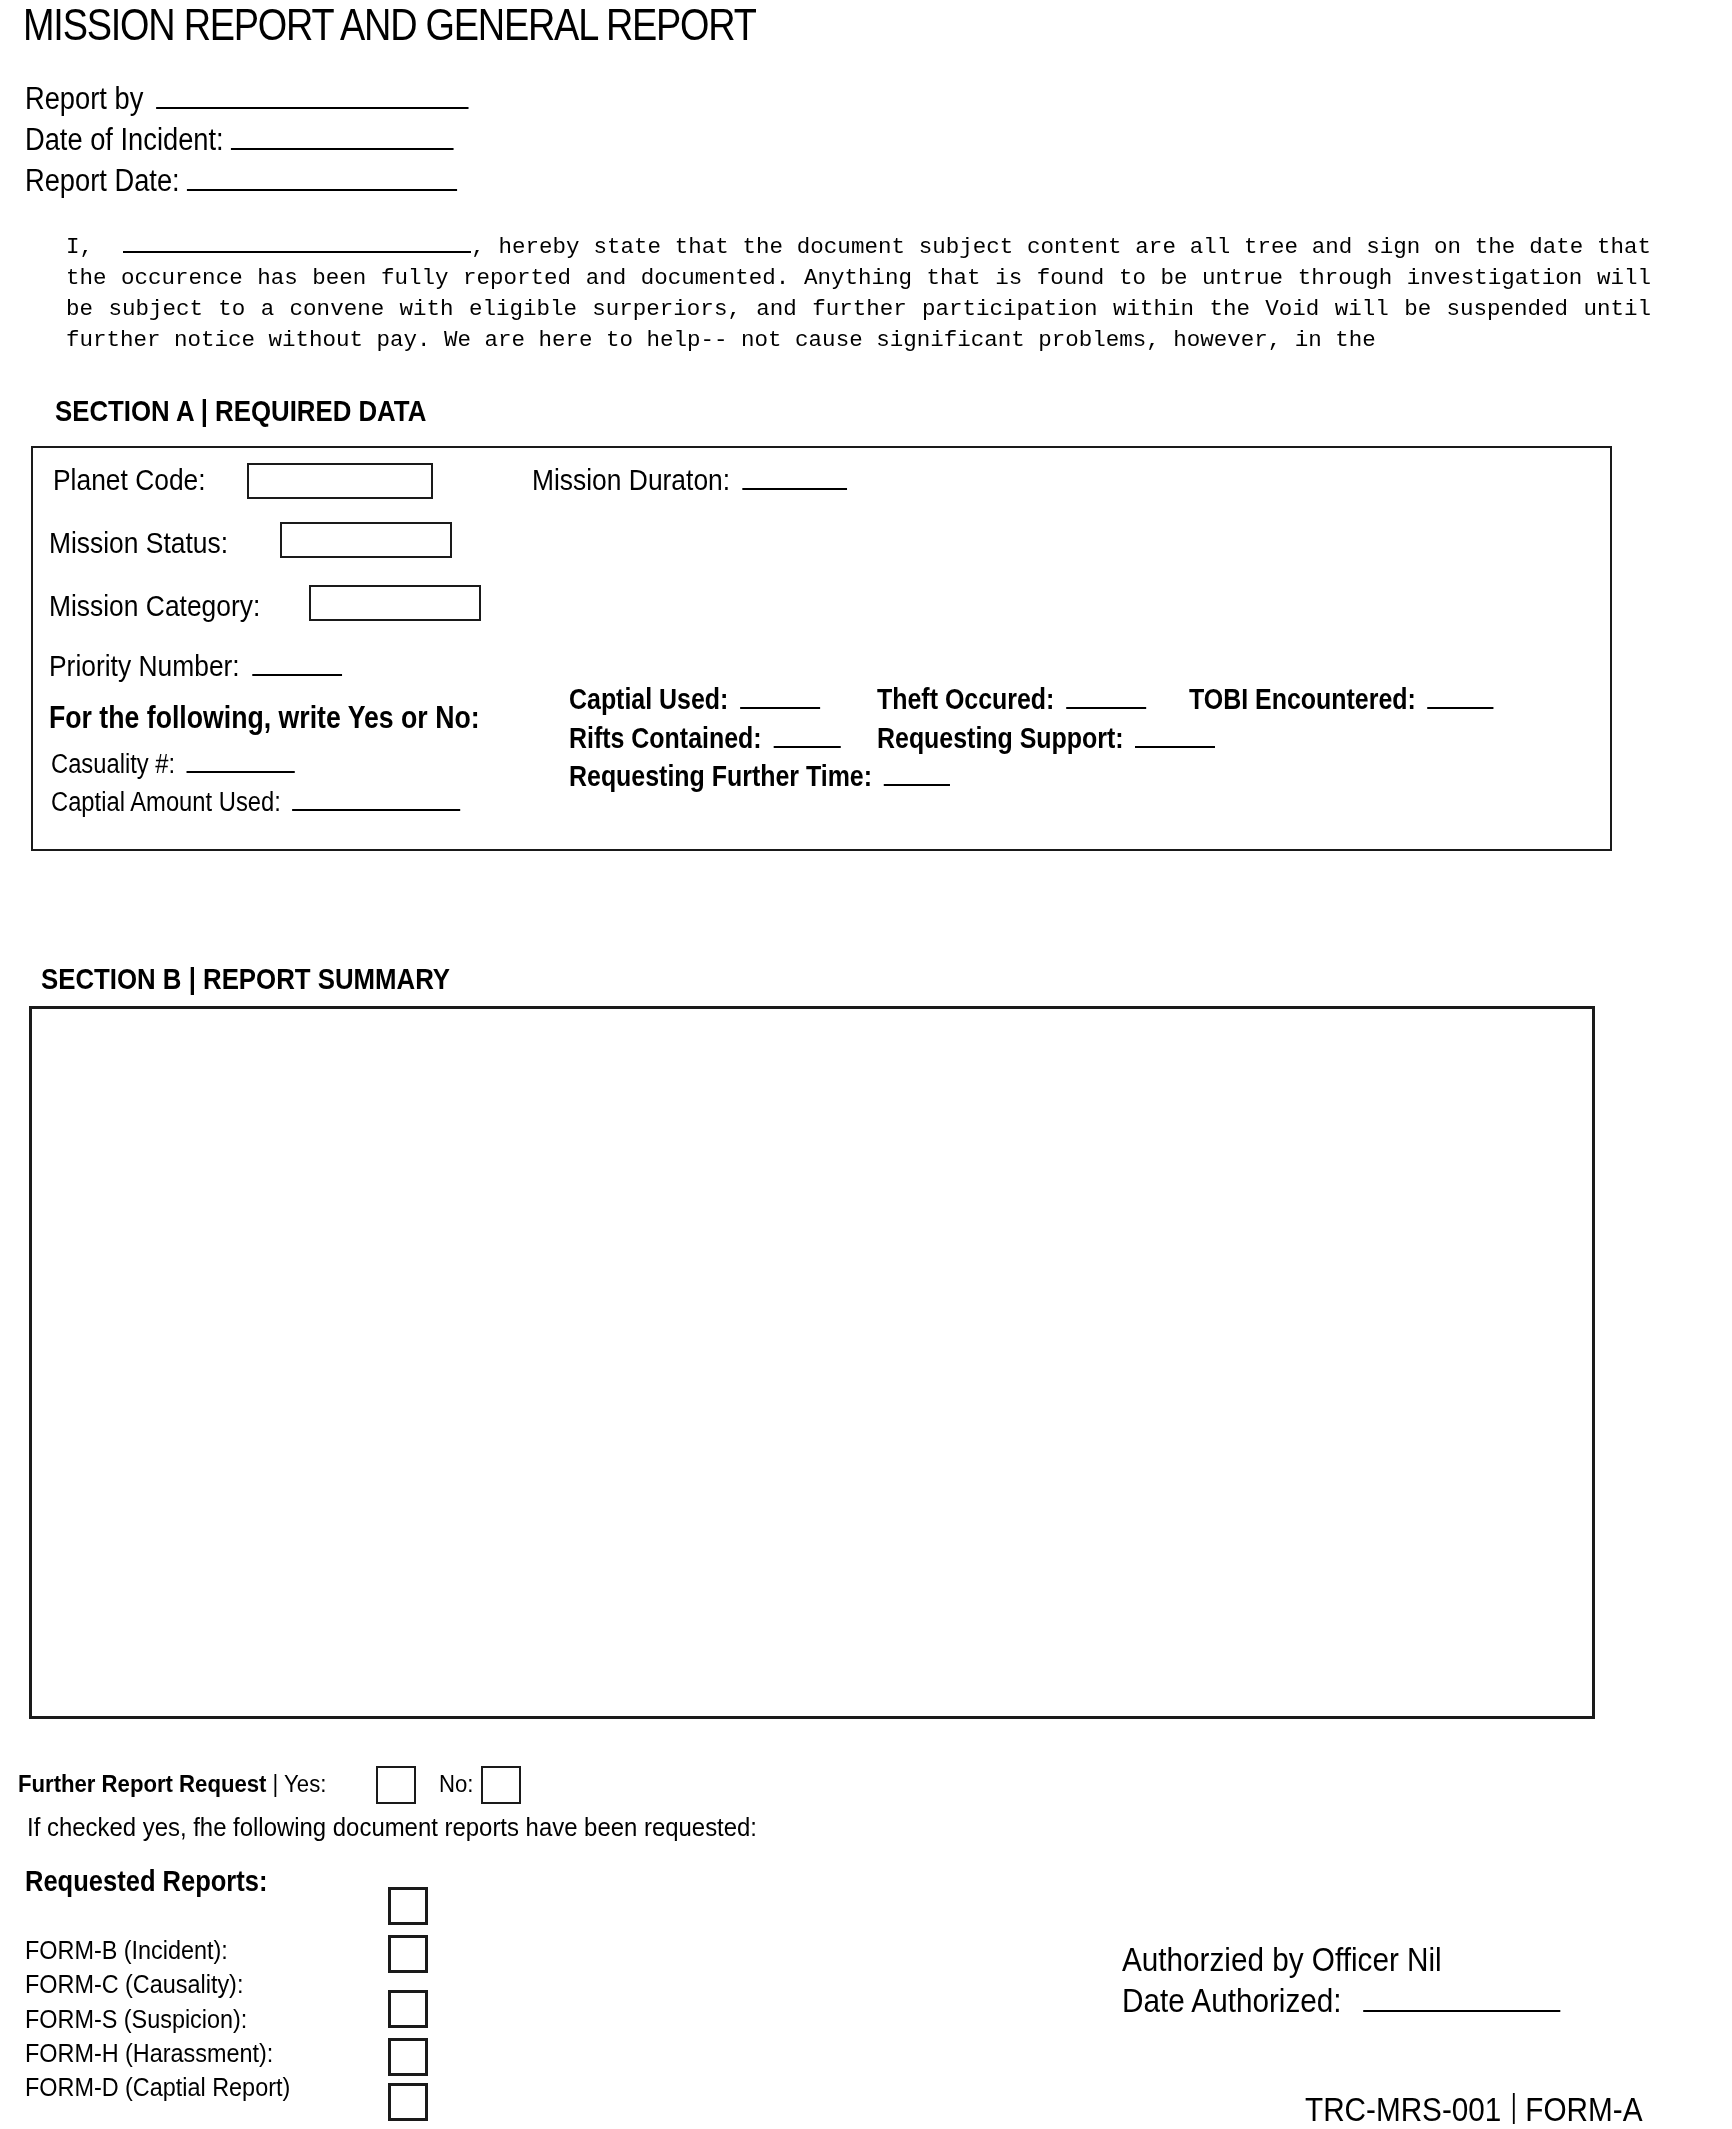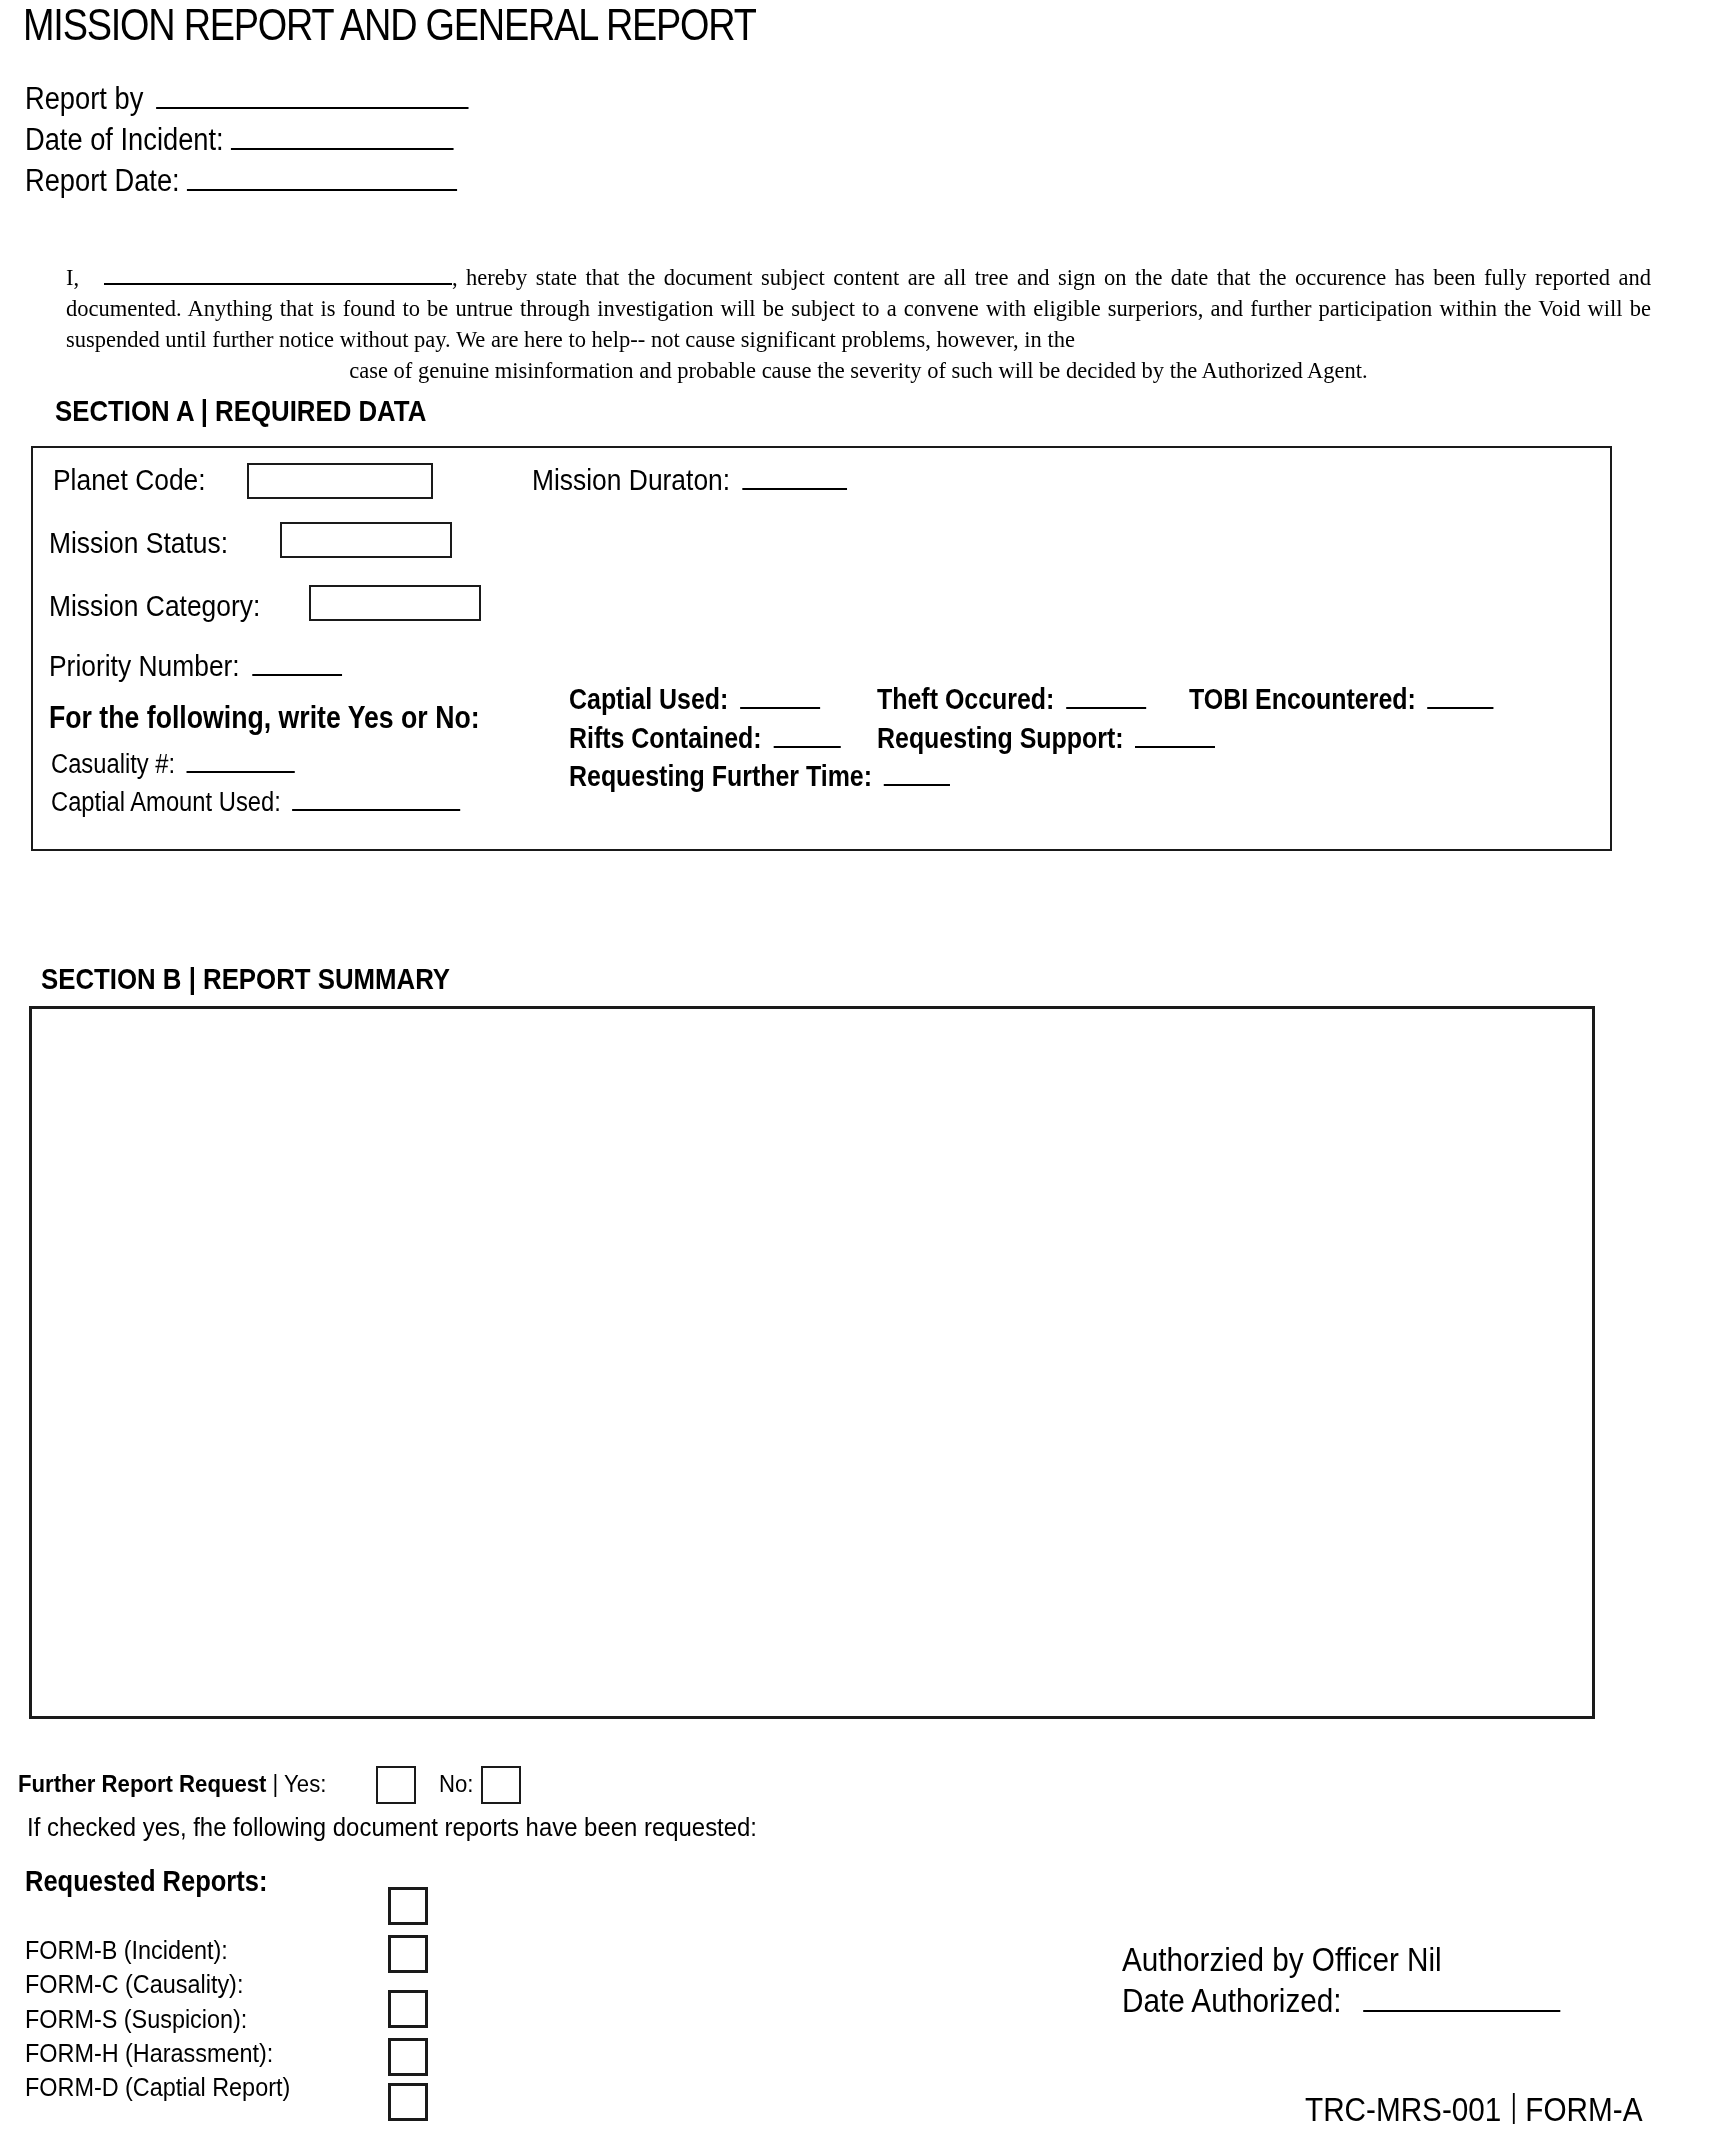--- a/index.html
+++ b/index.html
@@ -3,21 +3,21 @@
 <meta charset="utf-8">
 <style>
   html, body { margin: 0; padding: 0; background: #ffffff; }
   body { width: 1732px; height: 2129px; position: relative; overflow: hidden;
          font-family: "Liberation Sans", sans-serif; color: #000; }
   .abs { position: absolute; white-space: nowrap; }
   .title { left: 23px; top: 0px; font-size: 44px; letter-spacing: -1.4px; transform: scaleX(0.86); transform-origin: 0 0; }
   .hdr-field { font-size: 31px; transform: scaleX(0.88); transform-origin: 0 0; }
   .line { display: inline-block; border-bottom: 2px solid #000; vertical-align: baseline; height: 0.7px; }
   .para { left: 66px; top: 232px; width: 1585px; font-size: 22.5px; line-height: 31px; text-align: justify;
-          font-family: Liberation Serif, serif; margin-top: 30px; }
+          font-family: Liberation Mono, monospace; }
   .para .last { display: block; text-align: center; }
   .sec-title { font-size: 30px; font-weight: bold; transform: scaleX(0.86); transform-origin: 0 0; }
   .box { position: absolute; border: 2.7px solid #1a1a1a; box-sizing: border-box; }
   .inbox { position: absolute; border: 2.7px solid #1a1a1a; box-sizing: border-box; }
   .lbl { font-size: 30px; transform: scaleX(0.88); transform-origin: 0 0; }
   .lbl-b { font-size: 29px; font-weight: bold; transform: scaleX(0.86); transform-origin: 0 0; }
   .lbl-s { font-size: 27px; transform: scaleX(0.88); transform-origin: 0 0; }
   .uline { display: inline-block; border-bottom: 2.7px solid #000; height: 0.7px; vertical-align: baseline; margin-left: 5.5px; }
   .chk { position: absolute; border: 3.4px solid #1a1a1a; box-sizing: border-box; }
   .form-item { font-size: 26px; transform: scaleX(0.9); transform-origin: 0 0; }
@@ -39,21 +39,20 @@
   <span class="line" style="width:253px;"></span>
 </div>
 <div class="abs hdr-field" style="left:24.6px; top:163px;">
   <span>Report Date:</span>
   <span class="line" style="width:307px;"></span>
 </div>
 
 <div class="abs para" style="white-space: normal;">
   <span>I,</span>
   <span class="line" style="width:348px; margin-left:16.4px;"></span><span>, hereby state that the document subject content are all tree and sign on the date that the occurence has been fully reported and documented. Anything that is found to be untrue through investigation will be subject to a convene with eligible surperiors, and further participation within the Void will be suspended until further notice without pay. We are here to help-- not cause significant problems, however, in the</span>
-  <span class="last">case of genuine misinformation and probable cause the severity of such will be decided by the Authorized Agent.</span>
 </div>
 
 <div class="abs sec-title" style="left:55px; top:394px;">SECTION A | REQUIRED DATA</div>
 <div class="box" style="left:31px; top:446px; width:1581px; height:405px;"></div>
 
 <div class="abs lbl" style="left:53px; top:463px;">Planet Code:</div>
 <div class="inbox" style="left:247px; top:463px; width:186px; height:36px;"></div>
 
 <div class="abs lbl" style="left:532px; top:463px;">
   <span>Mission Duraton:</span>

